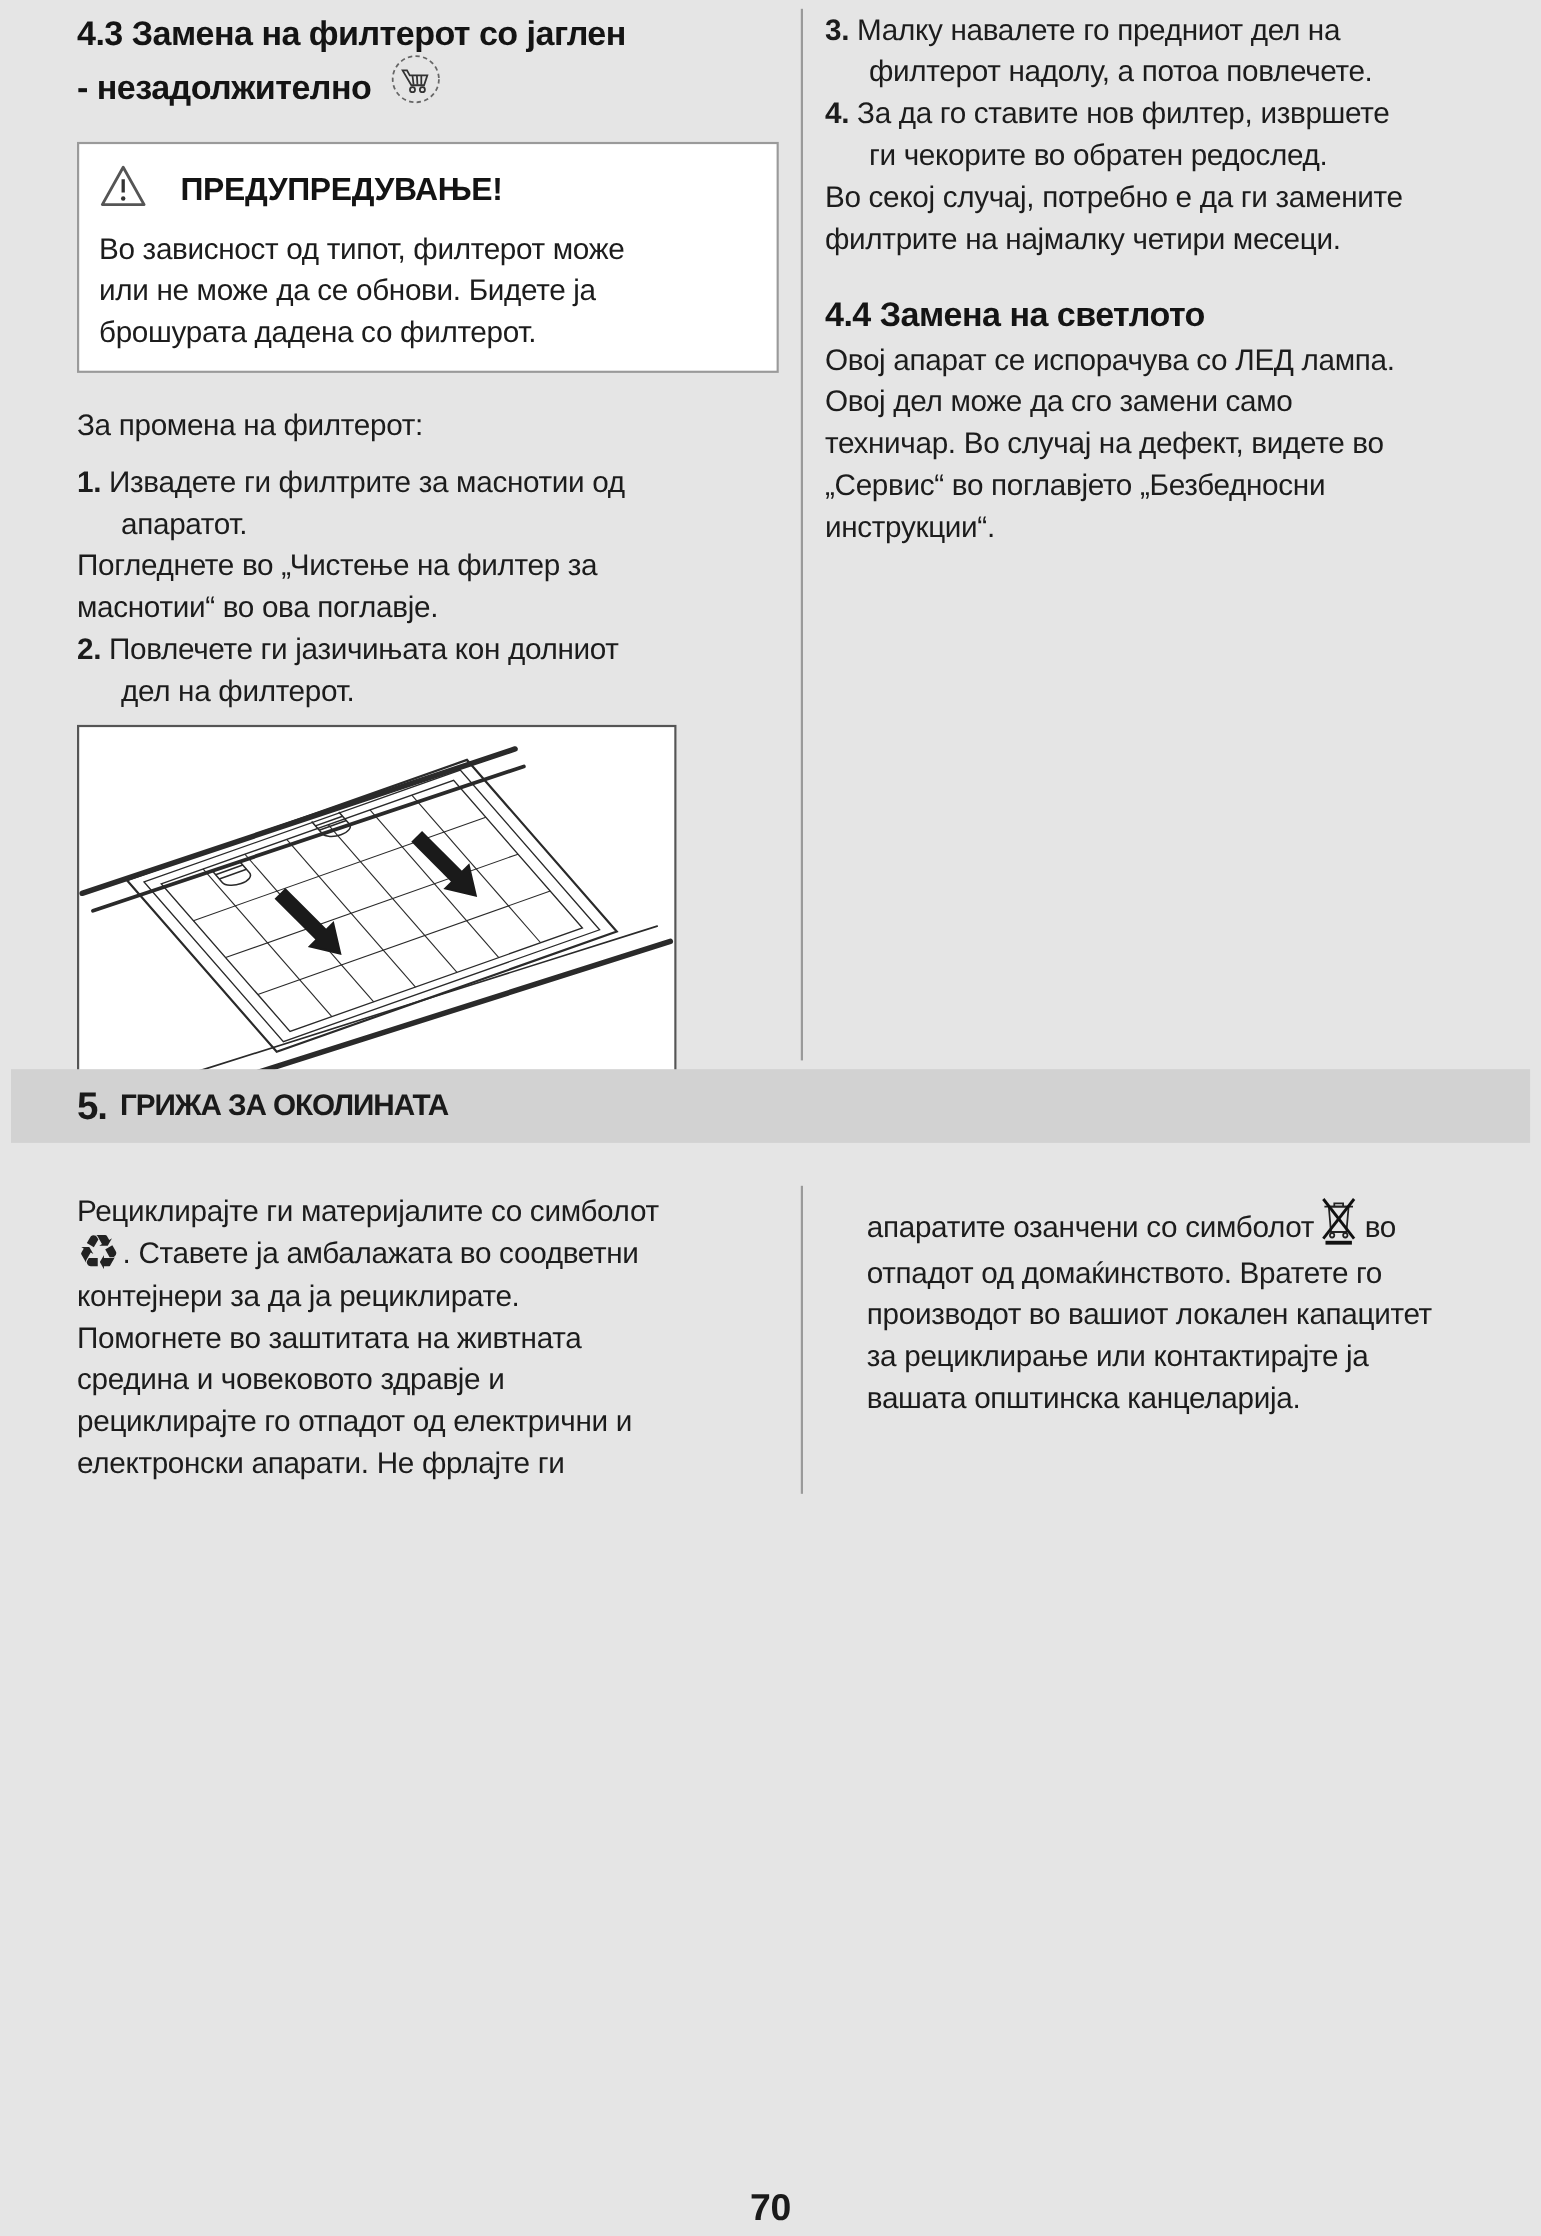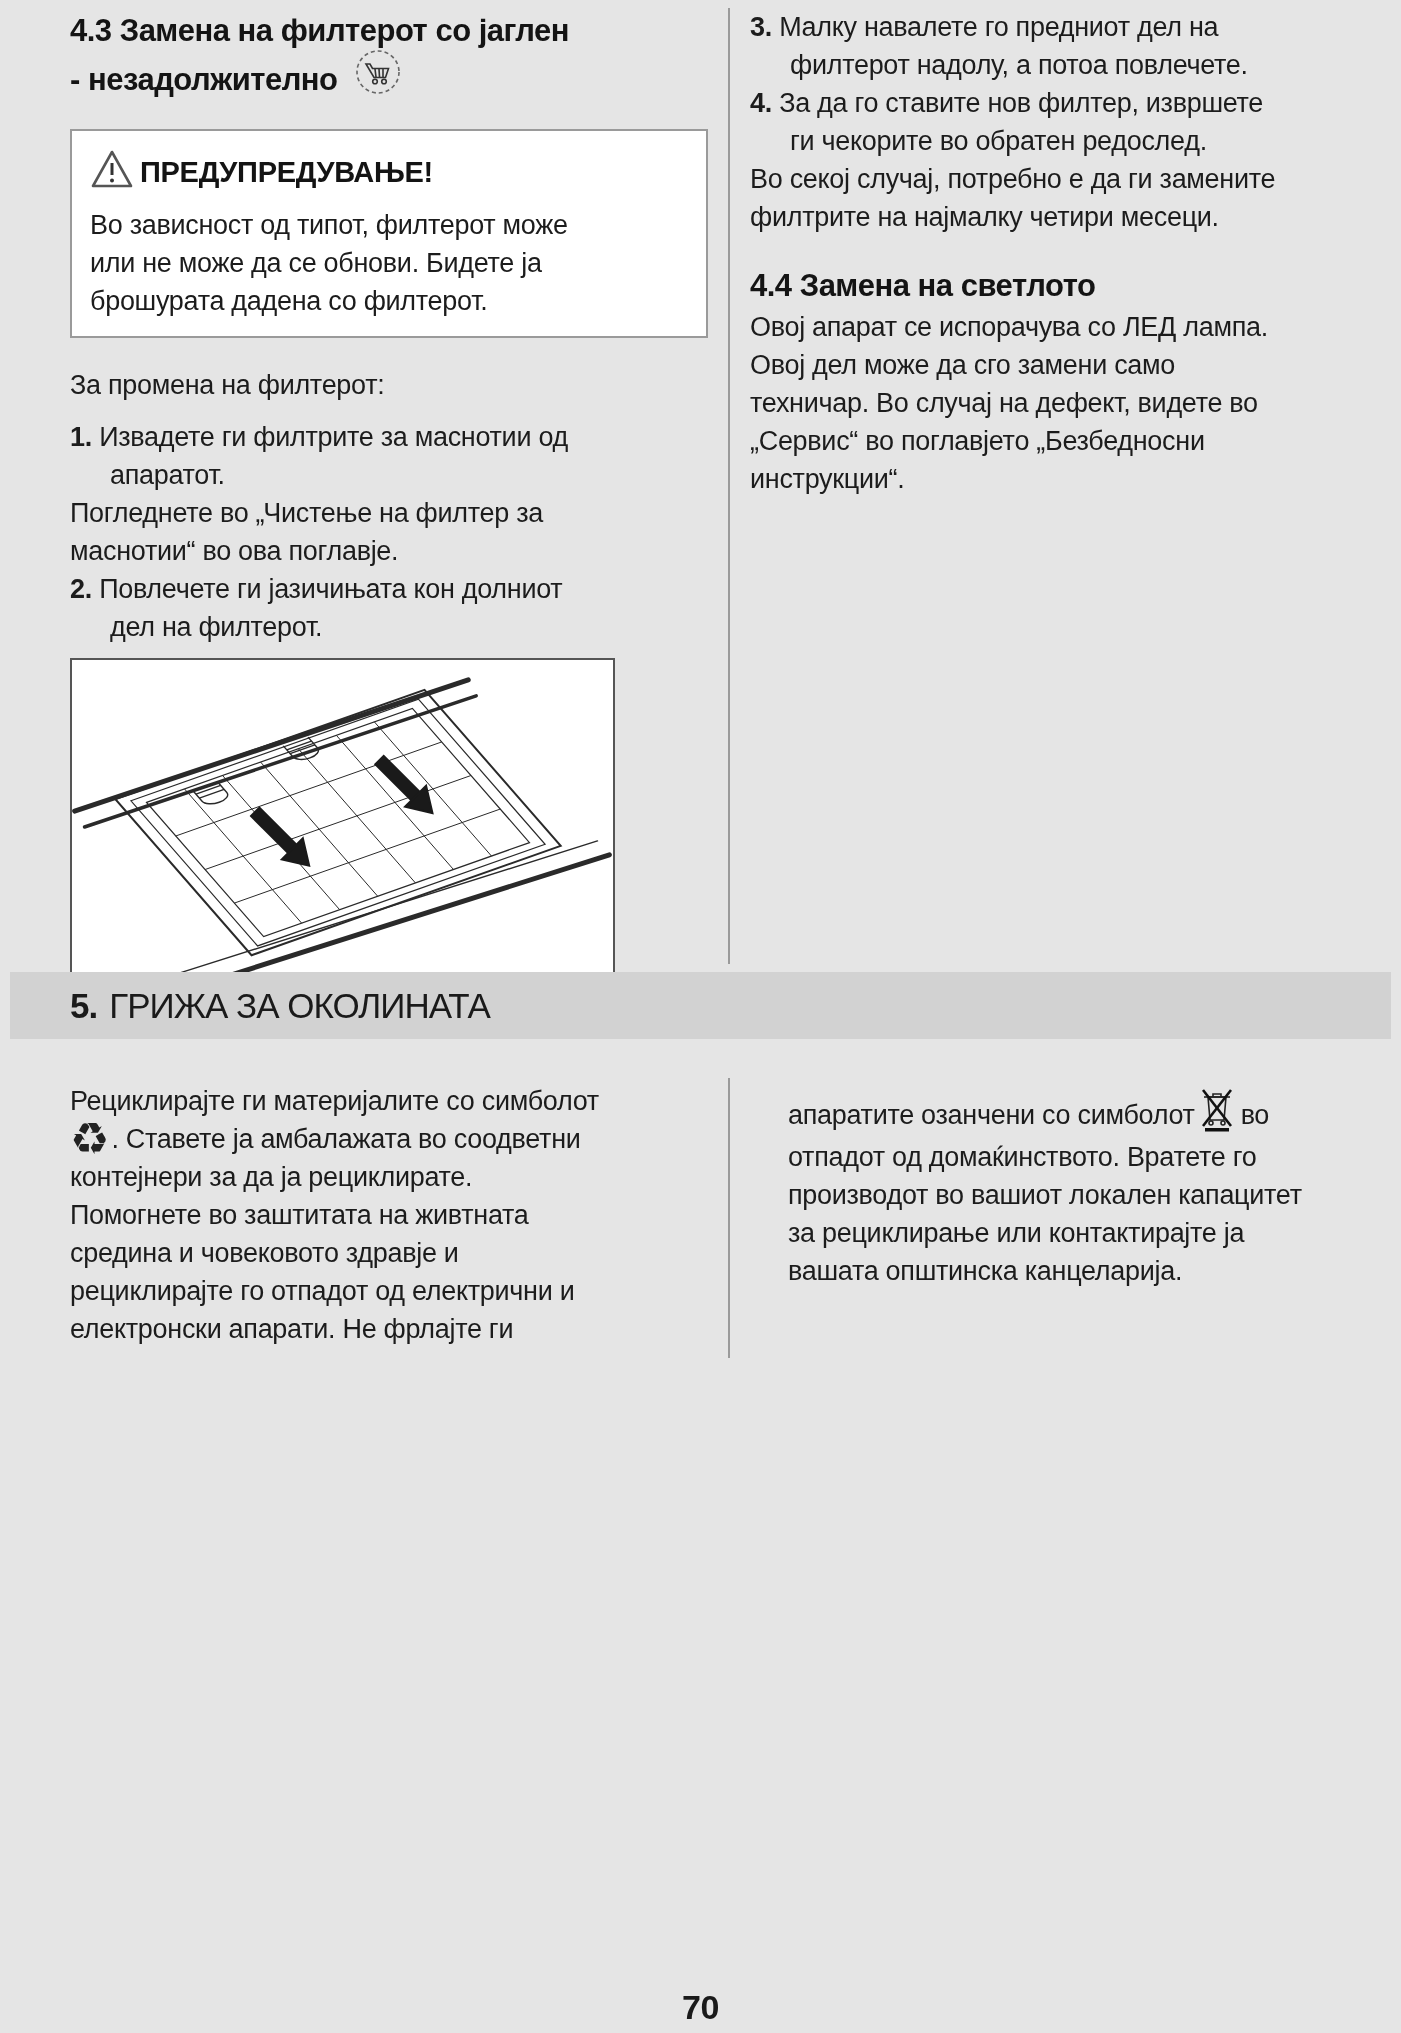--- a/index.html
+++ b/index.html
@@ -14,30 +14,30 @@
   .v-divider{position:absolute;width:2px;background:#9a9a9a;}
   .h1{font-size:31px;line-height:46px;font-weight:bold;color:#141414;letter-spacing:-0.5px;}
   .h2{font-size:31px;line-height:44px;font-weight:bold;color:#141414;letter-spacing:-0.5px;margin-top:28px;}
   .para{font-size:27px;line-height:38px;white-space:pre-line;}
   .step{font-size:27px;line-height:38px;white-space:pre-line;padding-left:40px;text-indent:-40px;margin-top:0;}
   .step b{font-weight:bold;}
   .intro{margin-top:28px;}
   .warning-box{
     margin-top:20px;border:2px solid #9a9a9a;padding:14px 18px 16px 18px;background:#fff;
   }
-  .warning-title{display:flex;align-items:center;gap:6px;font-size:29px;font-weight:bold;color:#141414;margin:4px 0 10px 0;}
+  .warning-title{display:flex;align-items:center;gap:30px;font-size:29px;font-weight:bold;color:#141414;margin:4px 0 10px 0;}
   .fig{
     margin-top:12px;width:541px;height:331px;border:2px solid #555;background:#fff;
   }
   .section-bar{
     position:absolute;left:10px;top:972px;width:1381px;height:67px;background:#d2d2d2;
     display:flex;align-items:center;padding-left:60px;box-sizing:border-box;
   }
   .section-bar .num{font-size:35px;font-weight:bold;color:#1a1a1a;letter-spacing:-1px;}
-  .section-bar .txt{font-size:35px;font-weight:normal;color:#1a1a1a;margin-left:12px;letter-spacing:-1px;}
+  .section-bar .txt{font-size:27px;font-weight:bold;color:#1a1a1a;margin-left:12px;letter-spacing:-1px;}
   .env-left{left:70px;top:1082px;width:645px;}
   .env-right{left:788px;top:1096px;width:645px;}
   .recycle-symbol{font-size:44px;line-height:38px;vertical-align:-6px;margin-right:2px;color:#222;letter-spacing:0;}
   .weee-icon{display:inline-block;vertical-align:middle;margin:-14px 6px -4px 4px;}
   .cart-icon{display:inline-block;vertical-align:middle;margin-left:16px;margin-top:-6px;}
   .page-number{
     position:absolute;left:0;top:1988px;width:1401px;text-align:center;
     font-size:34px;font-weight:bold;color:#1a1a1a;
   }
 </style>

